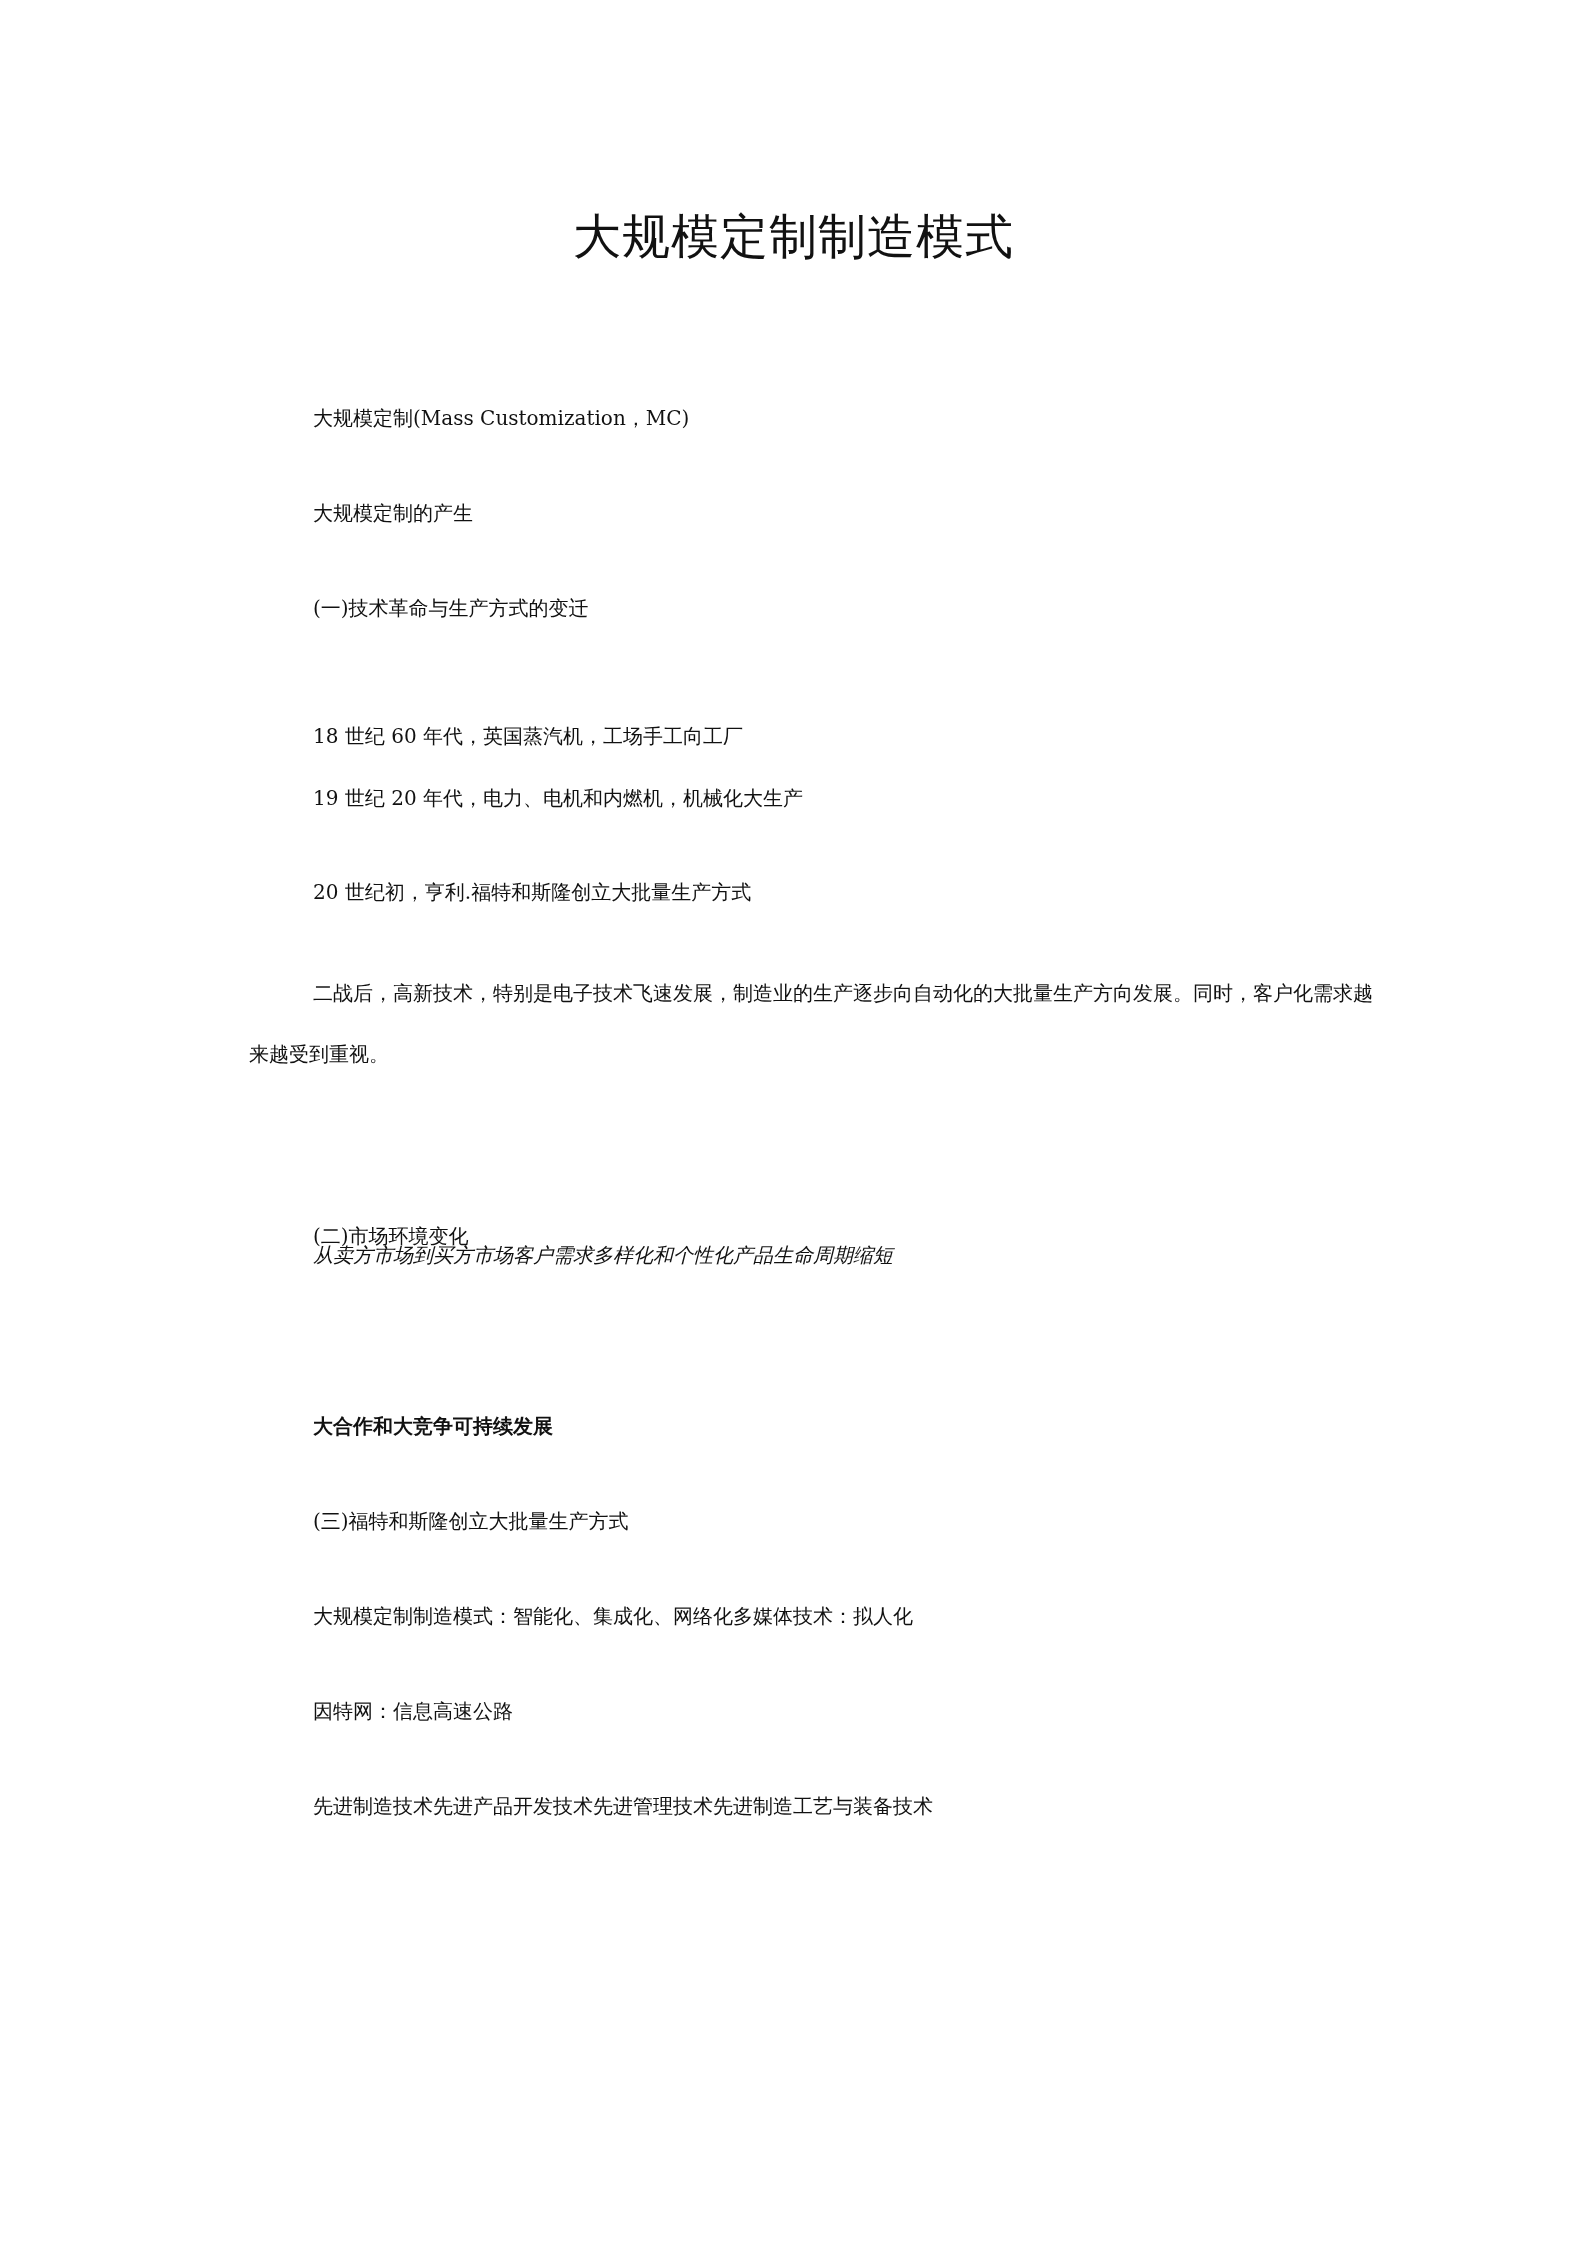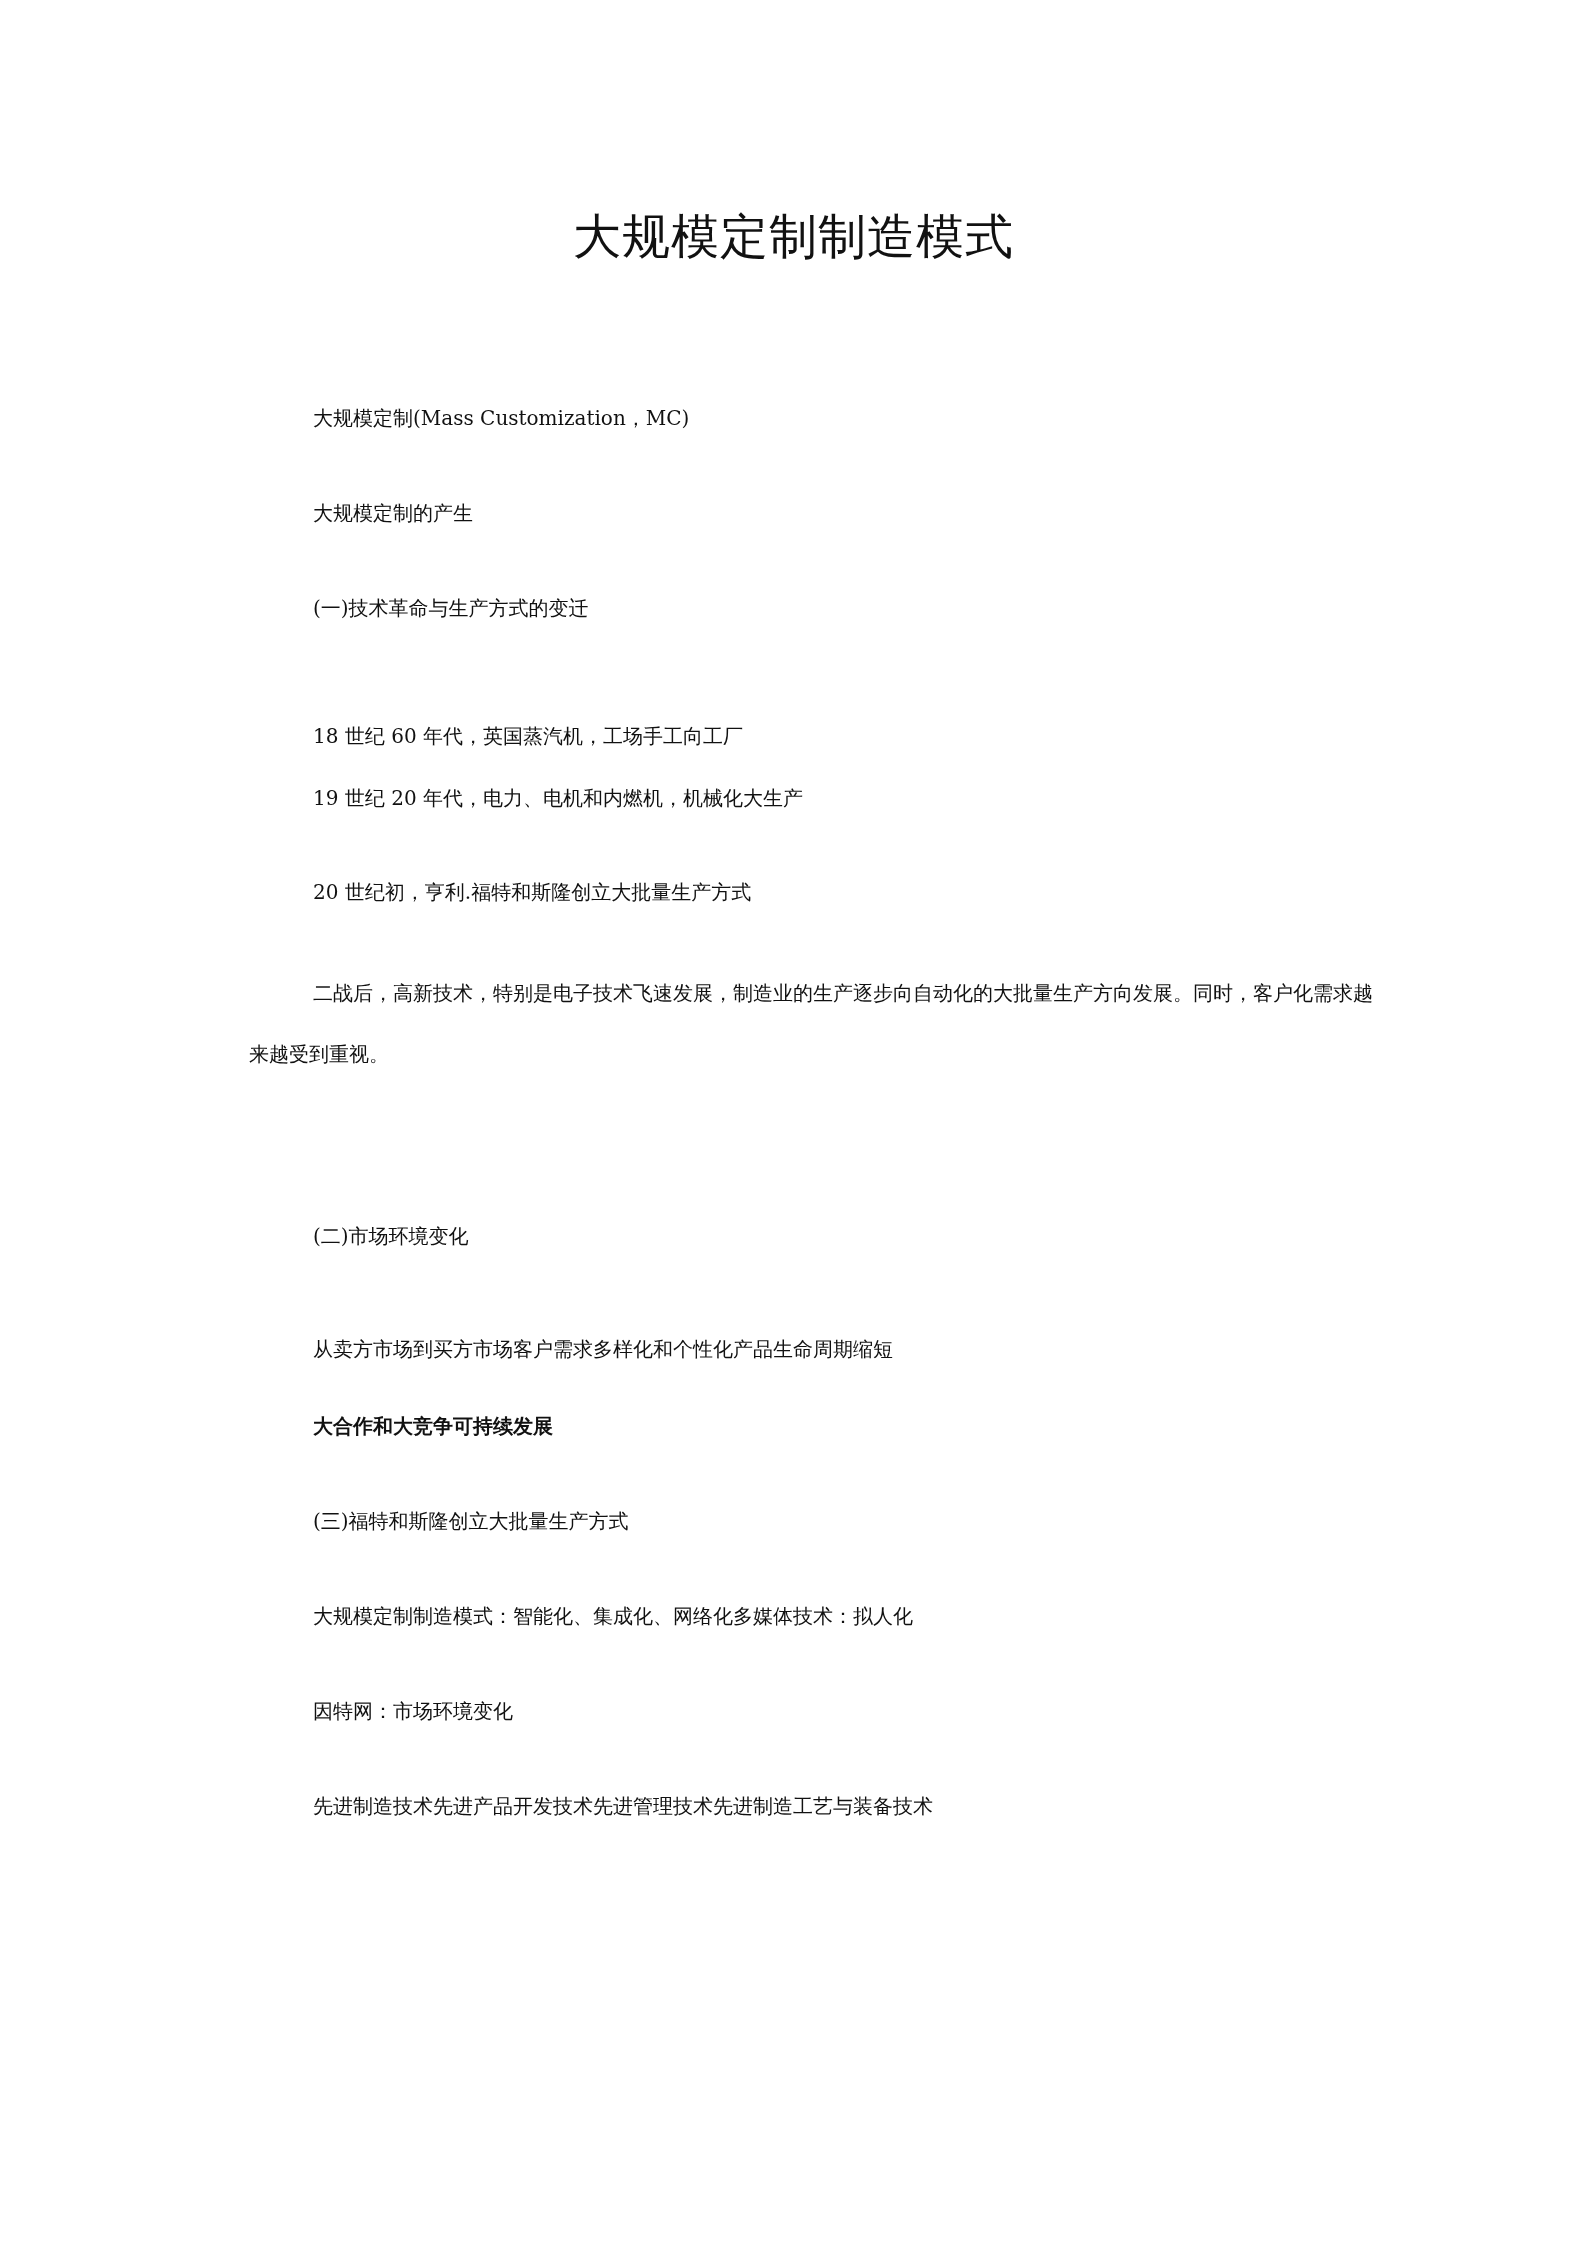--- a/index.html
+++ b/index.html
@@ -58,19 +58,19 @@
   <h1 class="title">大规模定制制造模式</h1>
 
   <p class="para" style="top:388px;">大规模定制(Mass Customization，MC)</p>
   <p class="para" style="top:483px;">大规模定制的产生</p>
   <p class="para" style="top:578px;">(一)技术革命与生产方式的变迁</p>
   <p class="para" style="top:706px;">18 世纪 60 年代，英国蒸汽机，工场手工向工厂</p>
   <p class="para" style="top:768px;">19 世纪 20 年代，电力、电机和内燃机，机械化大生产</p>
   <p class="para" style="top:862px;">20 世纪初，亨利.福特和斯隆创立大批量生产方式</p>
   <p class="para wrap" style="top:955px;">二战后，高新技术，特别是电子技术飞速发展，制造业的生产逐步向自动化的大批量生产方向发展。同时，客户化需求越来越受到重视。</p>
   <p class="para" style="top:1206px;">(二)市场环境变化</p>
-  <p class="para" style="top:1319px;">从卖方市场到买方市场客户需求多样化和个性化产品生命周期缩短</p>
+  <p class="para" style="top:1225px;font-style:italic;">从卖方市场到买方市场客户需求多样化和个性化产品生命周期缩短</p>
   <p class="para" style="top:1396px;font-weight:bold;">大合作和大竞争可持续发展</p>
   <p class="para" style="top:1491px;">(三)福特和斯隆创立大批量生产方式</p>
   <p class="para" style="top:1586px;">大规模定制制造模式：智能化、集成化、网络化多媒体技术：拟人化</p>
-  <p class="para" style="top:1681px;">因特网：市场环境变化</p>
+  <p class="para" style="top:1681px;">因特网：信息高速公路</p>
   <p class="para" style="top:1776px;">先进制造技术先进产品开发技术先进管理技术先进制造工艺与装备技术</p>
 </div>
 
 </body></html>

